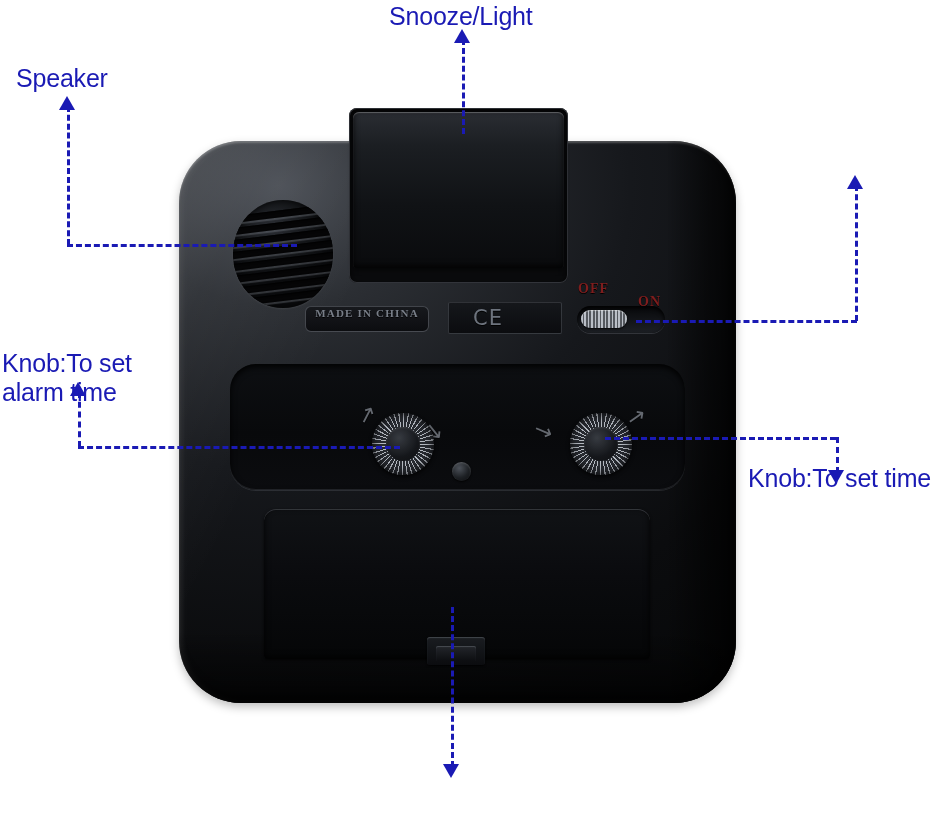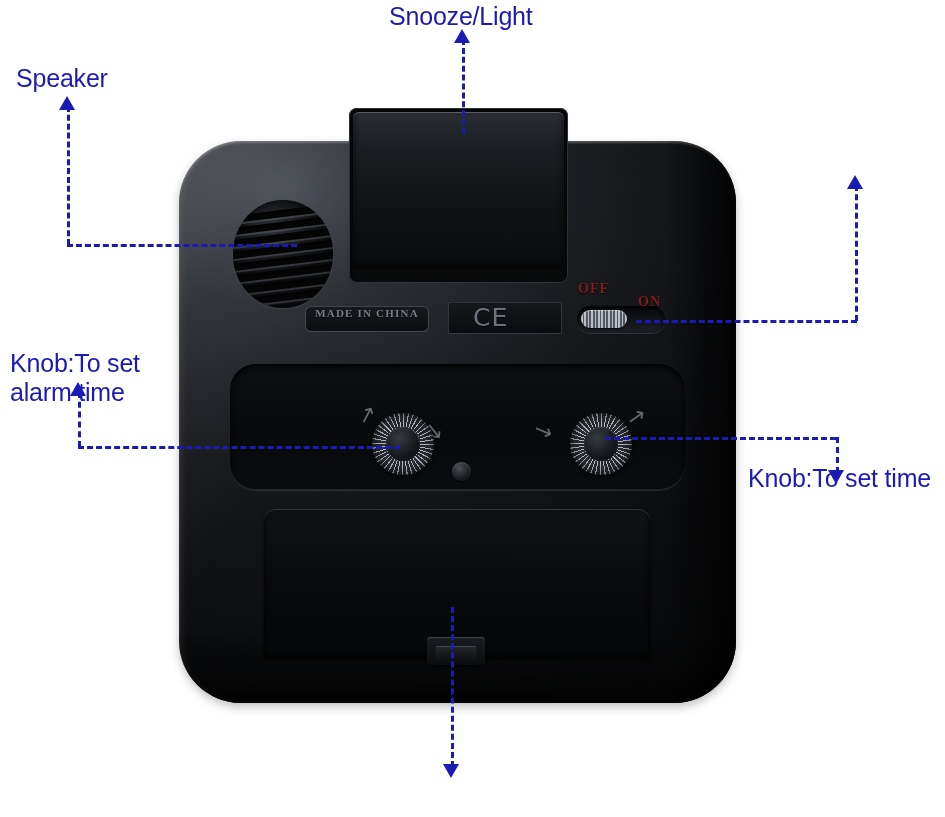--- a/index.html
+++ b/index.html
@@ -11,21 +11,21 @@
   .stage{position:absolute;inset:0;}
 
   
   .label{
     position:absolute;color:#1a1ab4;font-weight:400;
     font-size:25px;line-height:29px;white-space:pre-line;letter-spacing:-0.2px;
   }
   #lbl-speaker{left:16px;top:64px;text-align:right;}
   #lbl-snooze{left:389px;top:2px;}
   #lbl-alarm{left:789px;top:118px;}
-  #lbl-knob-alarm{left:10px;top:349px;}
+  #lbl-knob-alarm{left:2px;top:349px;}
   #lbl-knob-time{left:748px;top:464px;}
   #lbl-battery{left:325px;top:782px;}
 
   
   .lead{position:absolute;}
   .lead.h{border-top:3px dashed #1a1ab4;height:0;}
   .lead.v{border-left:3px dashed #1a1ab4;width:0;}
   .arrow{position:absolute;width:0;height:0;}
   .arrow.up{border-left:8px solid transparent;border-right:8px solid transparent;border-bottom:14px solid #1a1ab4;}
   .arrow.down{border-left:8px solid transparent;border-right:8px solid transparent;border-top:14px solid #1a1ab4;}
@@ -124,21 +124,21 @@
     white-space:nowrap;
   }
   
   #ce-plaque{
     position:absolute;left:448px;top:302px;width:112px;height:30px;
     border:1px solid rgba(120,126,136,.34);border-radius:2px;
     background:linear-gradient(180deg,#15171b,#0b0c0f);
   }
   #ce-mark{
     position:absolute;left:24px;top:3px;width:64px;height:24px;
-    color:#6d737d;font-size:25px;line-height:24px;font-family:"DejaVu Sans", sans-serif;
+    color:#6d737d;font-size:21px;line-height:24px;font-family:"DejaVu Sans", sans-serif;
     letter-spacing:1px;text-shadow:0 1px 0 rgba(0,0,0,.9);
   }
 
   
   #switch-track{
     position:absolute;left:577px;top:306px;width:88px;height:27px;border-radius:14px;
     background:linear-gradient(180deg,#08090b 0%, #131519 55%, #1d2025 100%);
     box-shadow:inset 0 2px 4px rgba(0,0,0,.95), 0 1px 0 rgba(160,166,176,.22);
   }
   #switch-knob{

